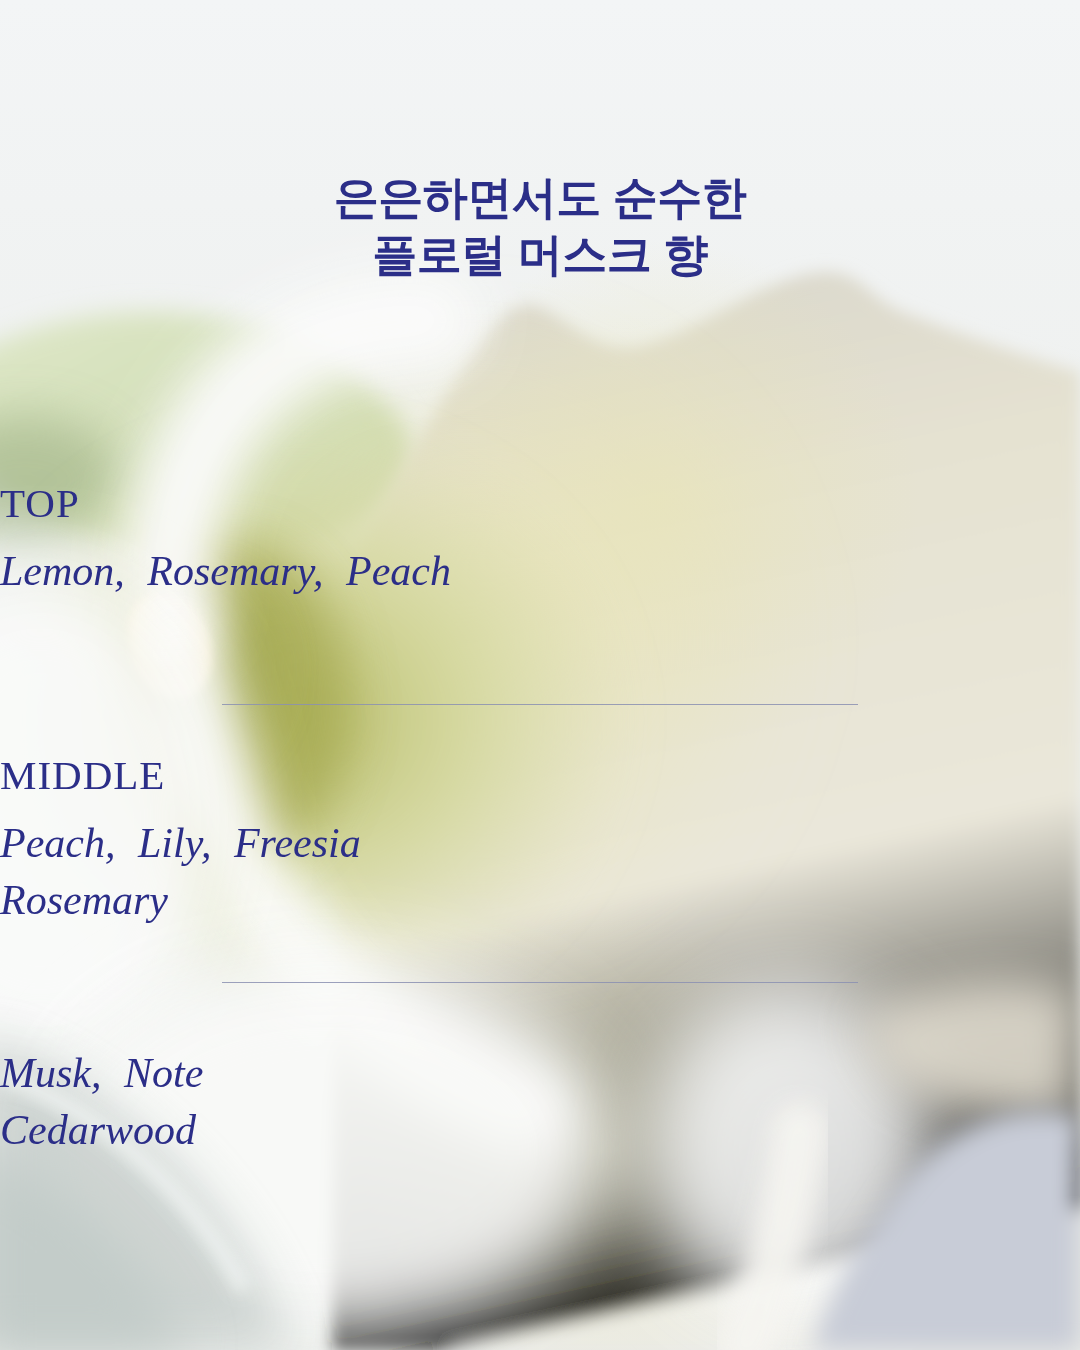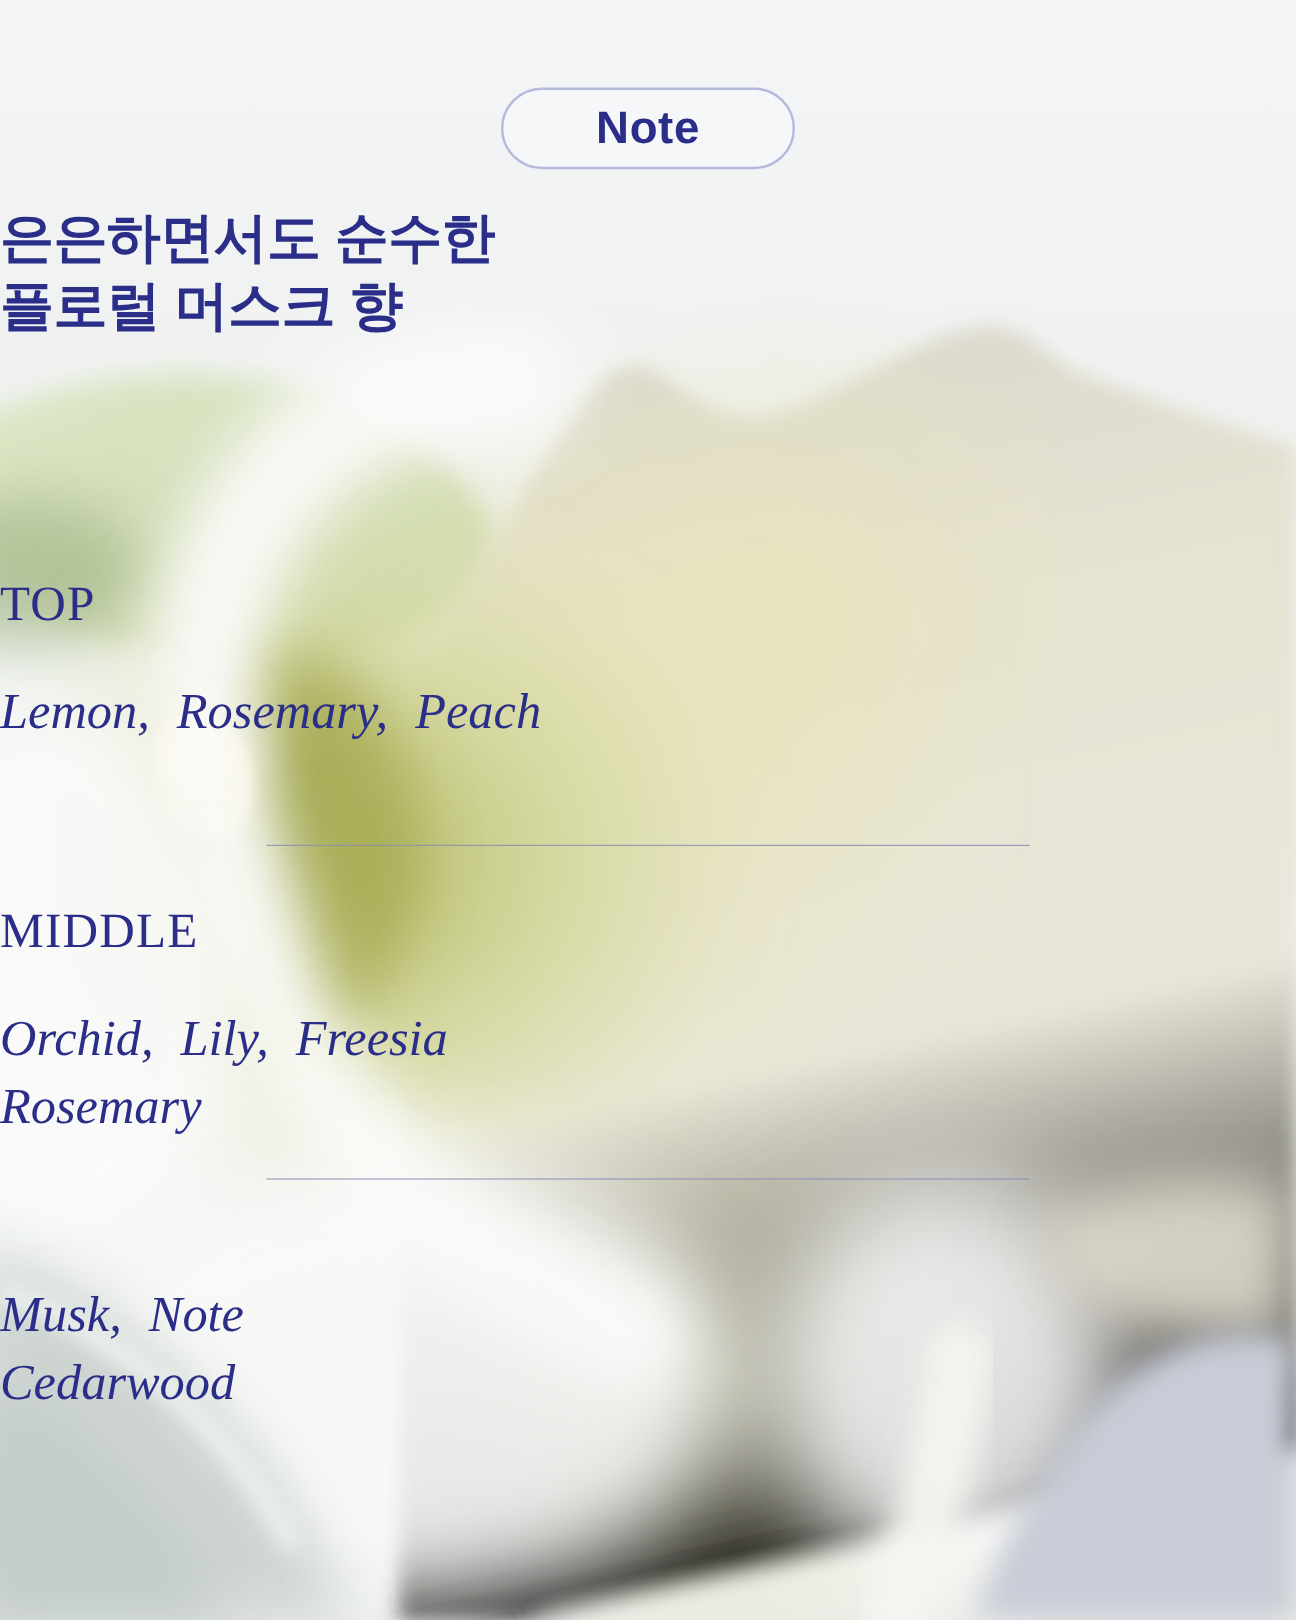--- a/index.html
+++ b/index.html
@@ -18,31 +18,31 @@
     width:245px; height:68px; box-sizing:border-box;
     border:2px solid var(--badge-border, #b6b9de);
     border-radius:999px;
     background:rgba(250,251,253,.45);
     display:flex; align-items:center; justify-content:center;
   }
   .badge span { font-size:38px; font-weight:700; letter-spacing:.5px; }
 
   .subtitle {
     position:absolute; top:169px; left:0; width:100%;
-    font-size:45px; font-weight:600; line-height:57px;
+    text-align:center; font-size:45px; font-weight:600; line-height:57px;
     letter-spacing:-0.5px;
   }
 
   .sec { position:absolute; left:0; width:100%; text-align:left; }
   .sec h2 {
     margin:0; font-family:"Liberation Serif", serif;
     font-size:41px; font-weight:400; line-height:50px; letter-spacing:1px;
   }
   .sec .lines {
-    margin-top:38px;
+    margin-top:15px;
     font-family:"Liberation Serif", serif; font-style:italic;
     font-size:42px; line-height:57px; word-spacing:12px;
   }
   .sec-top    { top:478px; }
   .sec-middle { top:750px; }
   .sec-base   { top:1030px; }
 
   .divider {
     position:absolute; left:50%; transform:translateX(-50%);
     width:636px; height:0; margin:0; border:none;
@@ -138,42 +138,39 @@
 
   <g>
     <path d="M -20 1040 C 90 1075 190 1160 252 1265 C 278 1310 290 1350 290 1350 L -20 1350 Z" fill="#ccd3d0" filter="url(#f24)" opacity="0.95"></path>
     <path d="M -20 1150 C 60 1180 140 1250 190 1350 L -20 1350 Z" fill="#c3ccc9" filter="url(#f24)"></path>
     <path d="M 0 1075 C 100 1110 190 1190 245 1290" fill="none" stroke="#eef2f0" stroke-width="18" filter="url(#f8)" opacity="0.9"></path>
   </g>
 </svg>
 
 <div class="overlay">
 
-  <div class="badge">
-    <span>Note</span>
-  </div>
 
   <div class="subtitle">
     <div>은은하면서도 순수한</div>
     <div>플로럴 머스크 향</div>
   </div>
 
   <section class="sec sec-top">
     <h2>TOP</h2>
     <div class="lines">
       <div>Lemon, Rosemary, Peach</div>
     </div>
   </section>
 
   <hr class="divider d1">
 
   <section class="sec sec-middle">
     <h2>MIDDLE</h2>
     <div class="lines">
-      <div>Orchid, Lily, Freesia</div>
+      <div>Peach, Lily, Freesia</div>
       <div>Rosemary</div>
     </div>
   </section>
 
   <hr class="divider d2">
 
   <section class="sec sec-base">
     <div class="lines">
       <div>Musk, Note</div>
       <div>Cedarwood</div>

